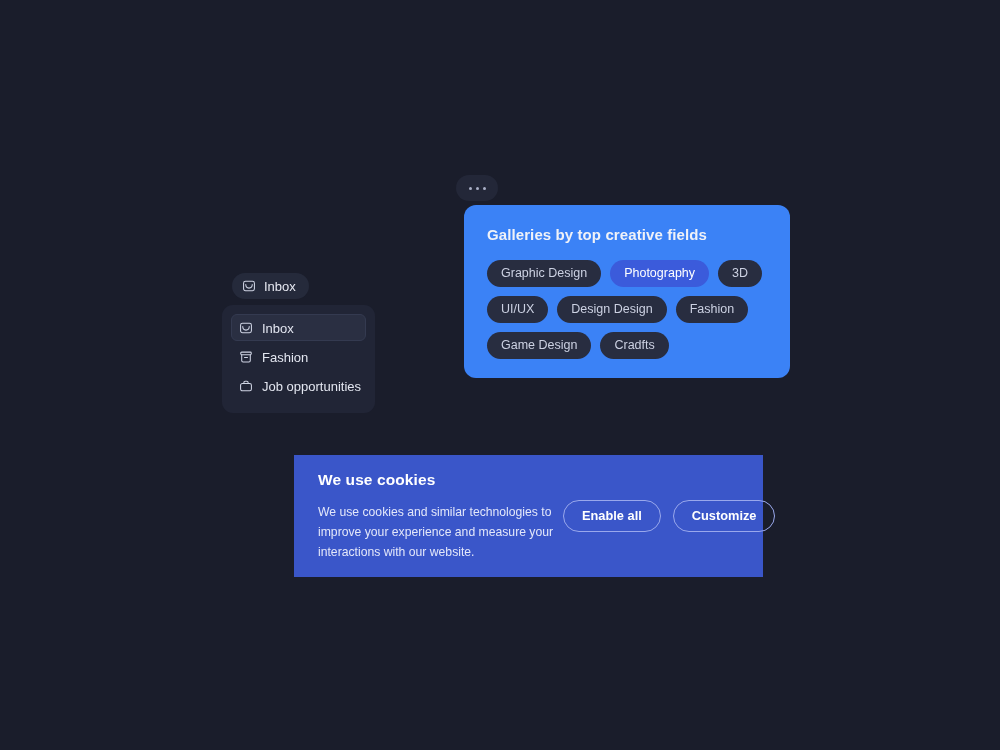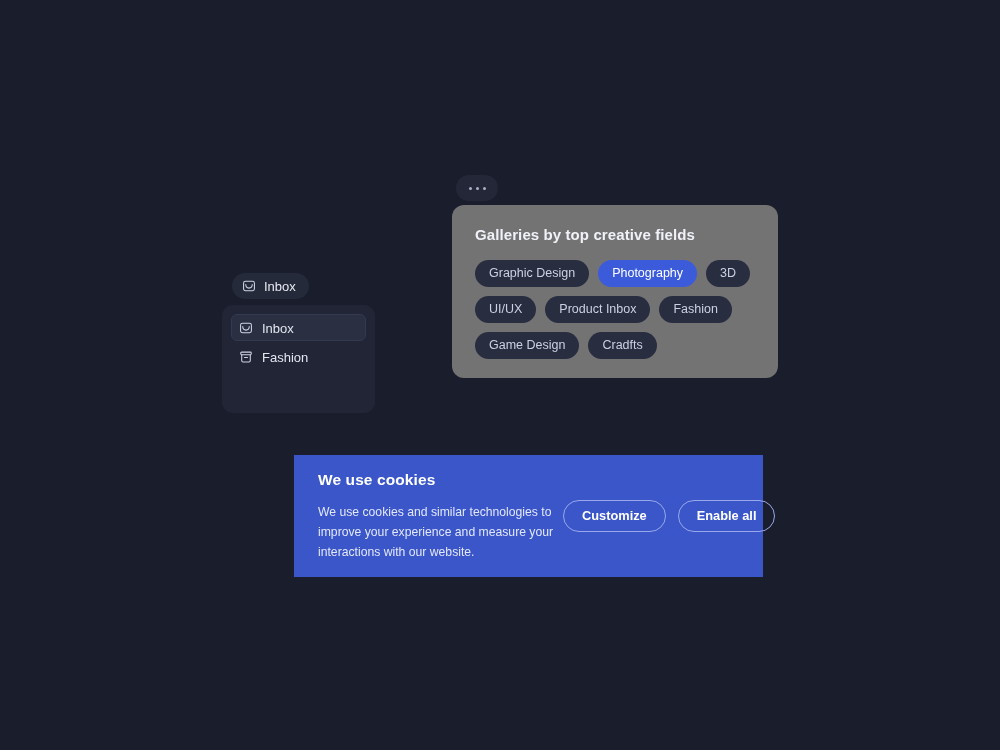--- a/index.html
+++ b/index.html
@@ -104,25 +104,25 @@
     display: block;
     width: 3px;
     height: 3px;
     border-radius: 50%;
     background: #aab0c6;
   }
 
   
   .gallery-card {
     position: absolute;
-    left: 452px;
+    left: 464px;
     top: 205px;
     width: 326px;
     height: 173px;
-    background: #737373;
+    background: #3b82f6;
     border-radius: 12px;
     padding: 21px 23px 0 23px;
   }
   .gallery-title {
     color: #f0f2f8;
     font-size: 15px;
     font-weight: bold;
     letter-spacing: 0.1px;
     margin-bottom: 17px;
     white-space: nowrap;
@@ -232,50 +232,59 @@
       <span class="icon">
         <svg viewBox="0 0 16 16" fill="none" stroke="currentColor" stroke-width="1.2" stroke-linecap="round" stroke-linejoin="round">
           <rect x="2.0" y="2.4" width="12.0" height="3.0" rx="1.0"></rect>
           <path d="M3.1 5.8 L3.1 12.0 C3.1 12.9 3.8 13.6 4.7 13.6 L11.3 13.6 C12.2 13.6 12.9 12.9 12.9 12.0 L12.9 5.8"></path>
           <path d="M6.3 8.6 L9.7 8.6"></path>
         </svg>
       </span>
       <span class="lbl">Fashion</span>
     </div>
 
+    <div class="menu-item">
+      <span class="icon">
+        <svg viewBox="0 0 16 16" fill="none" stroke="currentColor" stroke-width="1.2" stroke-linecap="round" stroke-linejoin="round">
+          <rect x="1.8" y="5.2" width="12.4" height="8.3" rx="2.0"></rect>
+          <path d="M5.6 5.0 L5.6 4.0 C5.6 3.2 6.2 2.6 7.0 2.6 L9.0 2.6 C9.8 2.6 10.4 3.2 10.4 4.0 L10.4 5.0"></path>
+        </svg>
+      </span>
+      <span class="lbl">Job opportunities</span>
+    </div>
 
   </div>
 
   <div class="dots-pill">
     <span class="icon-dots" style="display:flex;align-items:center;gap:4px;">
       <i></i>
         <i></i>
         <i></i>
     </span>
   </div>
 
   <div class="gallery-card">
     <div class="gallery-title">Galleries by top creative fields</div>
 
     <div class="chip-wrap">
       <span class="chip">Graphic Design</span>
       <span class="chip is-active">Photography</span>
       <span class="chip">3D</span>
       <span class="chip">UI/UX</span>
-      <span class="chip">Product Inbox</span>
+      <span class="chip">Design Design</span>
       <span class="chip">Fashion</span>
       <span class="chip">Game Design</span>
       <span class="chip">Cradfts</span>
     </div>
   </div>
 
   <div class="cookie-banner">
     <div class="cookie-left">
       <div class="cookie-title">We use cookies</div>
       <div class="cookie-body">We use cookies and similar technologies to improve your experience and measure your interactions with our website.</div>
     </div>
     <div class="cookie-actions">
+      <button class="cookie-btn">Enable all</button>
       <button class="cookie-btn">Customize</button>
-      <button class="cookie-btn">Enable all</button>
     </div>
   </div>
 
 </div>
 
 </body></html>

